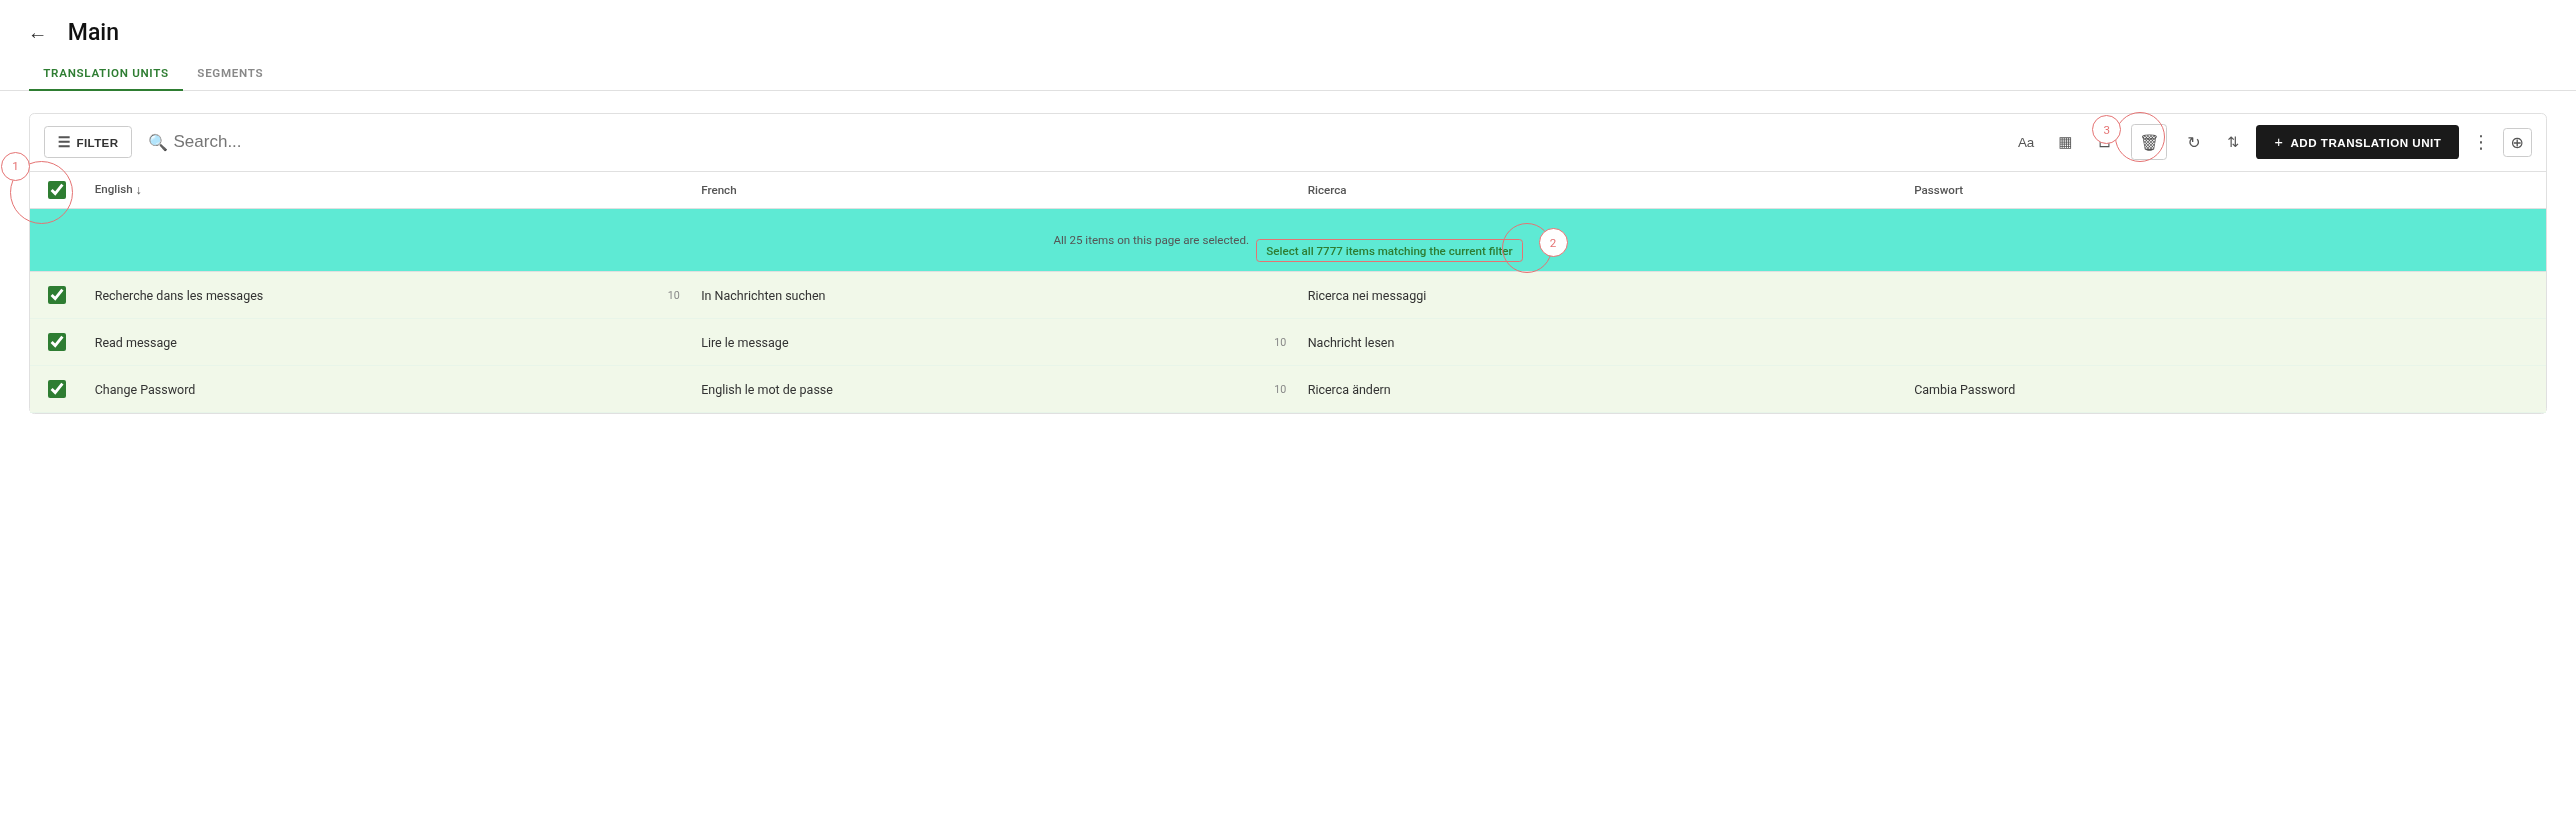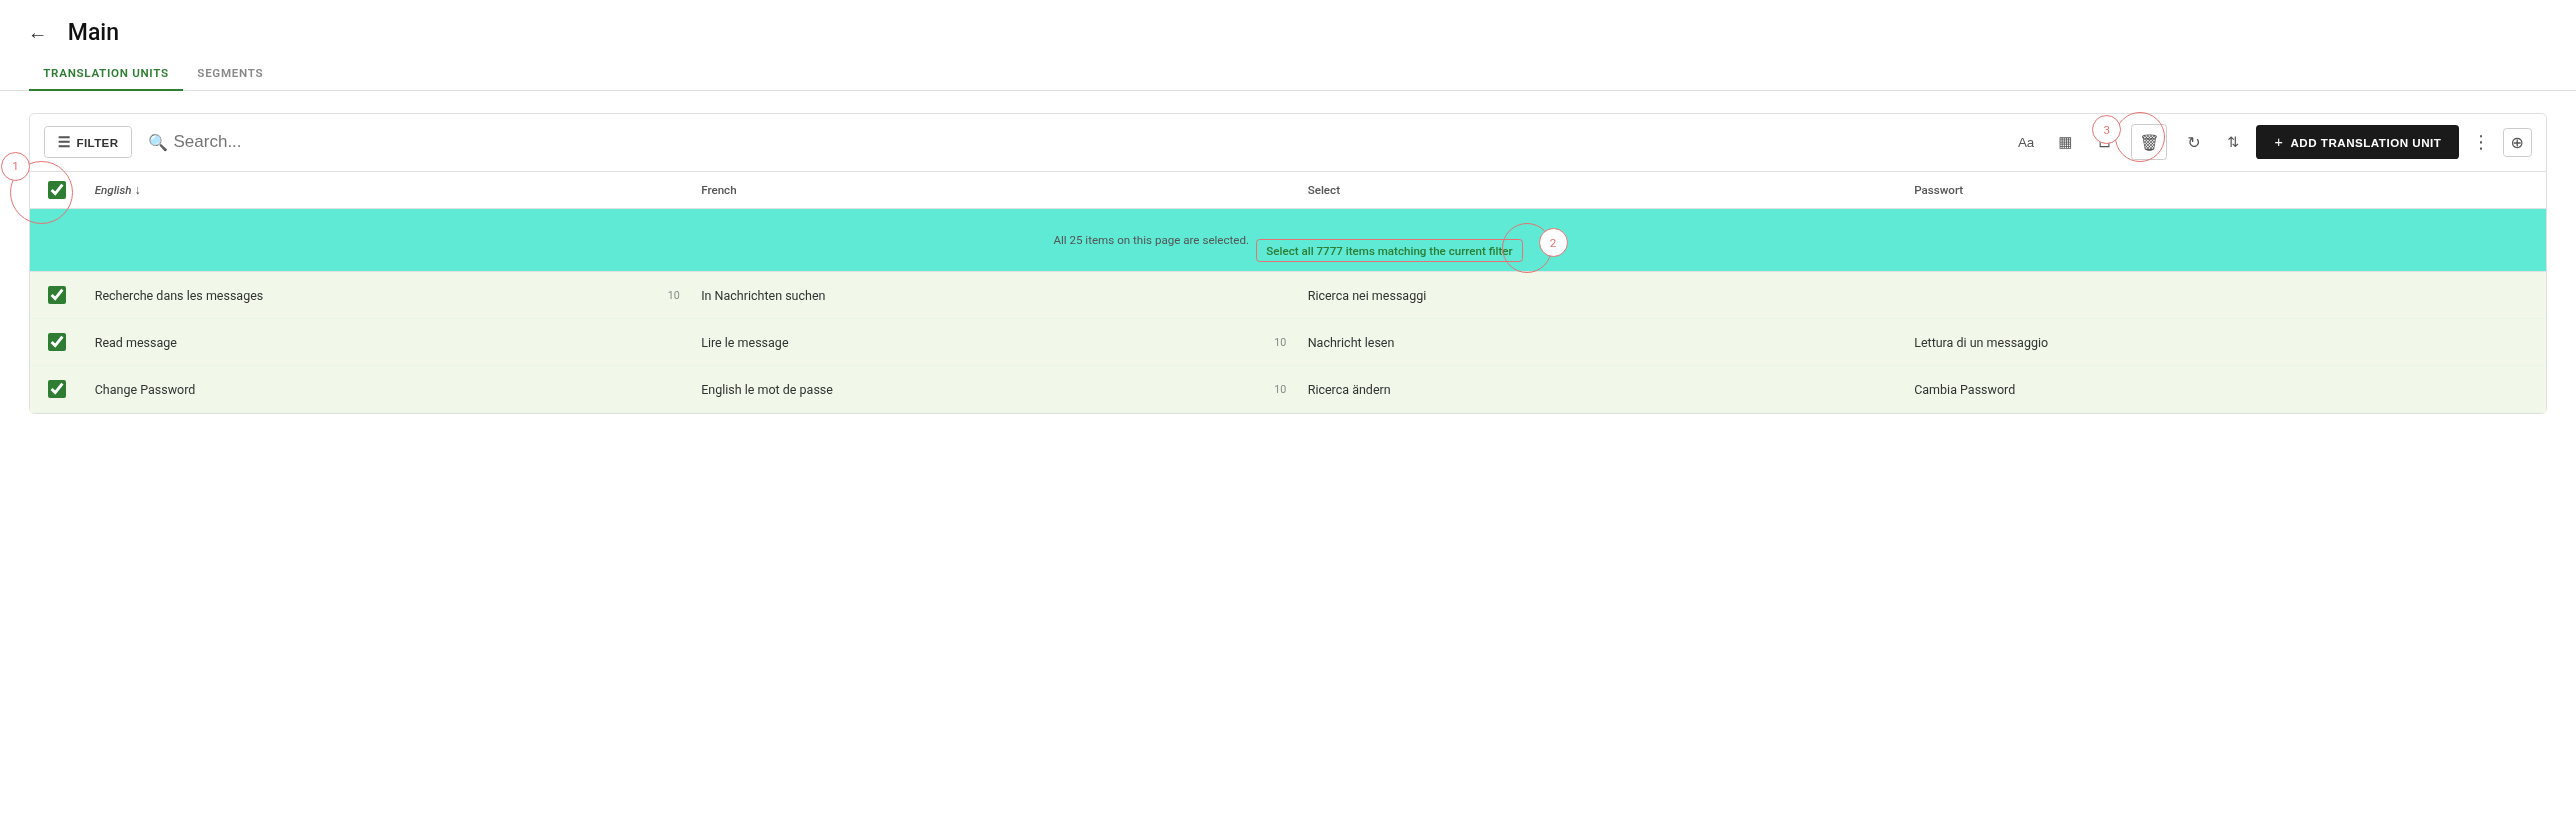--- a/index.html
+++ b/index.html
@@ -279,23 +279,22 @@
     .count-badge {
       font-size: 10.7px;
       color: #888;
       margin-left: 7.2px;
       flex-shrink: 0;
     }
 
     
     .th-english {
       display: flex;
-      align-items: flex-end;
+      align-items: flex-start;
       gap: 3px;
-      font-style: italic;
     }
     .sort-arrow { font-size: 12.5px; color: #555; }
   </style>
 </head>
 <body>
 
 <div class="header">
   <button class="back-btn">←</button>
   <span class="page-title">Main</span>
 </div>
@@ -375,21 +374,21 @@
         <input type="checkbox" class="table-checkbox" checked="" style="accent-color: rgb(46, 125, 50);">
       </div>
 
       <div class="th">
         <div class="th-english">
           <span>English</span>
           <span class="sort-arrow">↓</span>
         </div>
       </div>
       <div class="th">French</div>
-      <div class="th">Select</div>
+      <div class="th">Ricerca</div>
       <div class="th">Passwort</div>
       <div class="th"></div>
     </div>
 
     <div class="select-all-banner">
       <span>All 25 items on this page are selected.</span>
       <div class="select-all-link-wrapper">
         <span class="select-all-link">Select all 7777 items matching the current filter</span>
         <div class="select-all-annotation-circle"></div>
         <div style="position:absolute; top:-10.7px; right:-45px; width:29px; height:29px; border-radius:50%; border:1.8px solid #e57373; display:flex; align-items:center; justify-content:center; font-size:11.6px; color:#e57373; background:#fff; pointer-events:none; z-index:11;">2</div>
@@ -418,21 +417,20 @@
           <input type="checkbox" class="table-checkbox" checked="" style="accent-color: rgb(46, 125, 50);">
         </div>
         <div class="td">Read message</div>
         <div class="td">
           <div class="french-cell">
             <span>Lire le message</span>
             <span class="count-badge">10</span>
           </div>
         </div>
         <div class="td">Nachricht lesen</div>
-        <div class="td">Lettura di un messaggio</div>
         <div class="td"></div>
       </div>
 
       <div class="table-row">
         <div class="td center">
           <input type="checkbox" class="table-checkbox" checked="" style="accent-color: rgb(46, 125, 50);">
         </div>
         <div class="td">Change Password</div>
         <div class="td">
           <div class="french-cell">

